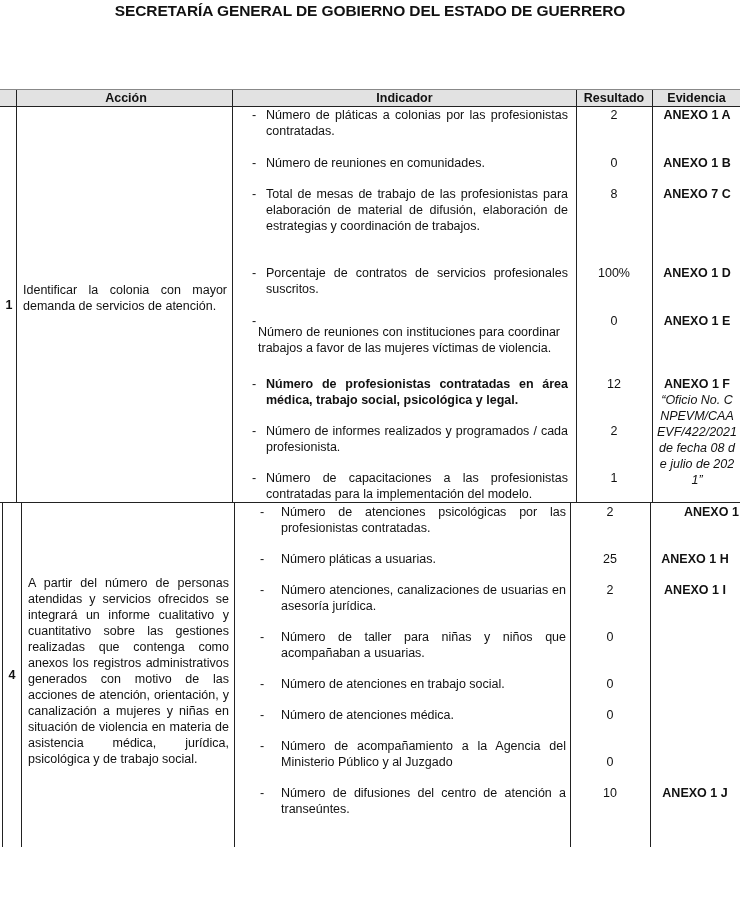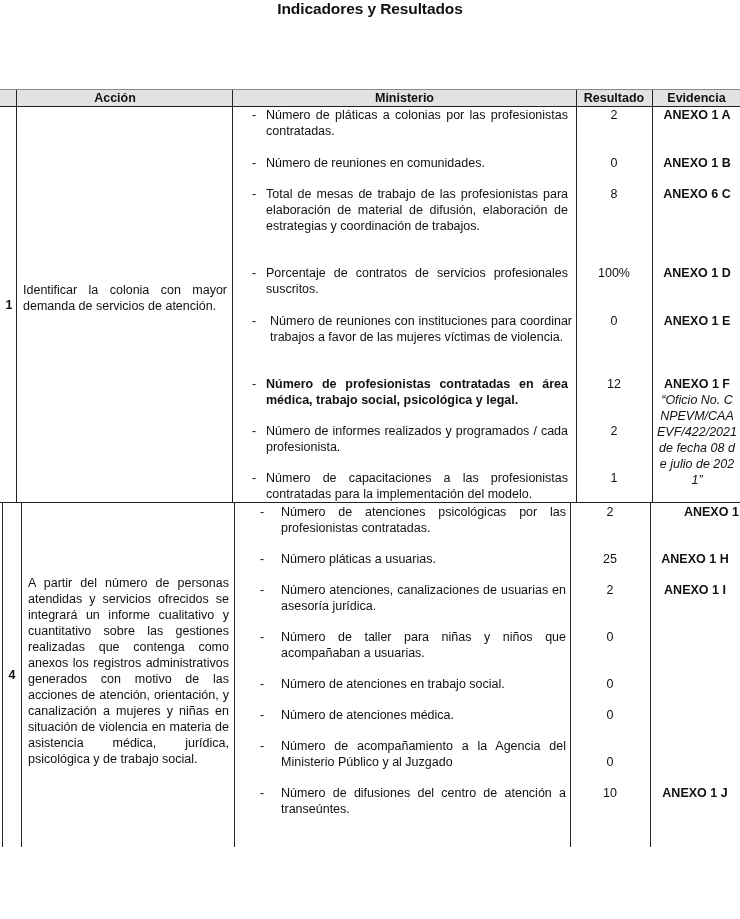--- a/index.html
+++ b/index.html
@@ -21,26 +21,26 @@
   .ind .txt { position: absolute; top: 0; text-align: justify; text-align-last: left; }
   .res { position: absolute; font-size: 12.5px; line-height: 16px; text-align: center; width: 74px; }
   .ev { position: absolute; font-size: 12.5px; line-height: 16px; text-align: center; width: 88px; }
   .ev b { font-weight: bold; }
   .ev .note { font-weight: normal; display: block; font-style: italic; }
 </style>
 </head>
 <body>
 
 <div class="header">
-  <div>Indicadores y Resultados</div>
+  <div class="l1">SECRETARÍA GENERAL DE GOBIERNO DEL ESTADO DE GUERRERO</div>
 </div>
 
 <div class="thead"></div>
-<div class="th" style="left:7px;width:216px;">Acción</div>
-<div class="th" style="left:233px;width:343px;">Ministerio</div>
+<div class="th" style="left:18px;width:216px;">Acción</div>
+<div class="th" style="left:233px;width:343px;">Indicador</div>
 <div class="th" style="left:576px;width:76px;">Resultado</div>
 <div class="th" style="left:653px;width:87px;">Evidencia</div>
 
 <div class="hline" style="top:89px;left:0;width:740px;background:#888;"></div>
 <div class="hline" style="top:106px;left:0;width:740px;"></div>
 <div class="vline" style="left:16px;top:90px;height:412px;"></div>
 <div class="vline" style="left:232px;top:90px;height:412px;"></div>
 <div class="vline" style="left:576px;top:90px;height:412px;"></div>
 <div class="vline" style="left:652px;top:90px;height:412px;"></div>
 <div class="hline" style="top:502px;left:0;width:740px;"></div>
@@ -65,30 +65,30 @@
       <span class="dash">-</span>
       <div class="txt" style="left: 14px; width: 302px;">Número de reuniones en comunidades.</div>
     </div>
     <div class="res" style="left: 577px; top: 155px;">0</div>
     <div class="ev" style="left: 653px; top: 155px;"><b>ANEXO 1 B</b></div>
     <div class="ind" style="left: 252px; top: 186px;">
       <span class="dash">-</span>
       <div class="txt" style="left: 14px; width: 302px;">Total de mesas de trabajo de las profesionistas para elaboración de material de difusión, elaboración de estrategias y coordinación de trabajos.</div>
     </div>
     <div class="res" style="left: 577px; top: 186px;">8</div>
-    <div class="ev" style="left: 653px; top: 186px;"><b>ANEXO 6 C</b></div>
+    <div class="ev" style="left: 653px; top: 186px;"><b>ANEXO 7 C</b></div>
     <div class="ind" style="left: 252px; top: 265px;">
       <span class="dash">-</span>
       <div class="txt" style="left: 14px; width: 302px;">Porcentaje de contratos de servicios profesionales suscritos.</div>
     </div>
     <div class="res" style="left: 577px; top: 265px;">100%</div>
     <div class="ev" style="left: 653px; top: 265px;"><b>ANEXO 1 D</b></div>
     <div class="ind" style="left: 252px; top: 313px;">
       <span class="dash">-</span>
-      <div class="txt" style="left: 18px; width: 302px;">Número de reuniones con instituciones para coordinar trabajos a favor de las mujeres víctimas de violencia.</div>
+      <div class="txt" style="left: 6px; width: 302px; margin-top: 11px;">Número de reuniones con instituciones para coordinar trabajos a favor de las mujeres víctimas de violencia.</div>
     </div>
     <div class="res" style="left: 577px; top: 313px;">0</div>
     <div class="ev" style="left: 653px; top: 313px;"><b>ANEXO 1 E</b></div>
     <div class="ind" style="left: 252px; top: 376px;">
       <span class="dash">-</span>
       <div class="txt" style="left: 14px; width: 302px; font-weight: bold;">Número de profesionistas contratadas en área médica, trabajo social, psicológica y legal.</div>
     </div>
     <div class="res" style="left: 577px; top: 376px;">12</div>
     <div class="ev" style="left: 653px; top: 376px;"><b>ANEXO 1 F</b><span class="note" style="word-break: break-all; padding: 0px 4px;">“Oficio No. CNPEVM/CAAEVF/422/2021 de fecha 08 de julio de 2021”</span></div>
     <div class="ind" style="left: 252px; top: 423px;">

